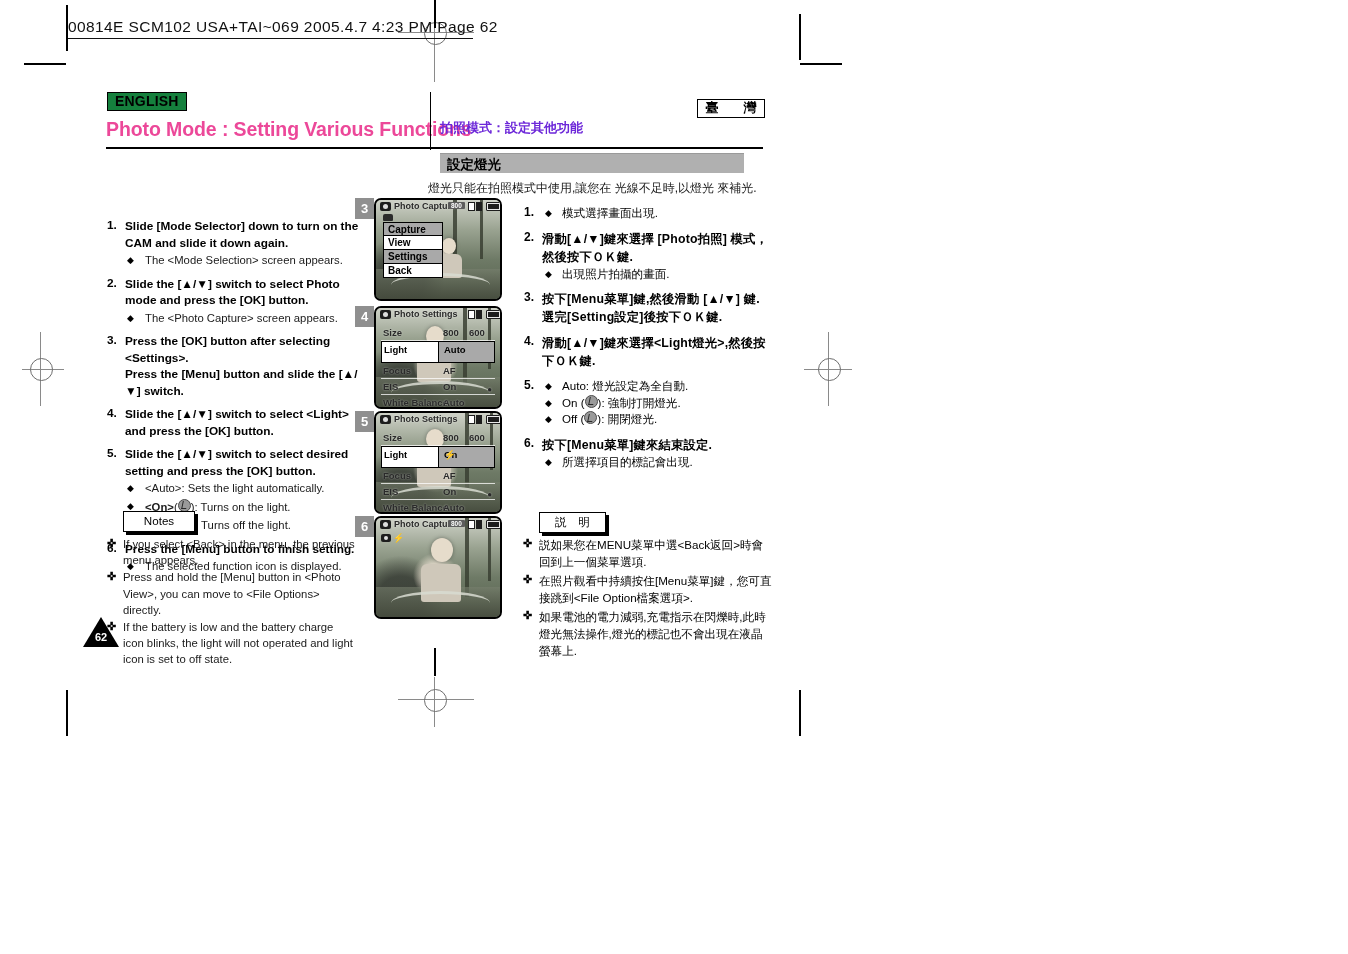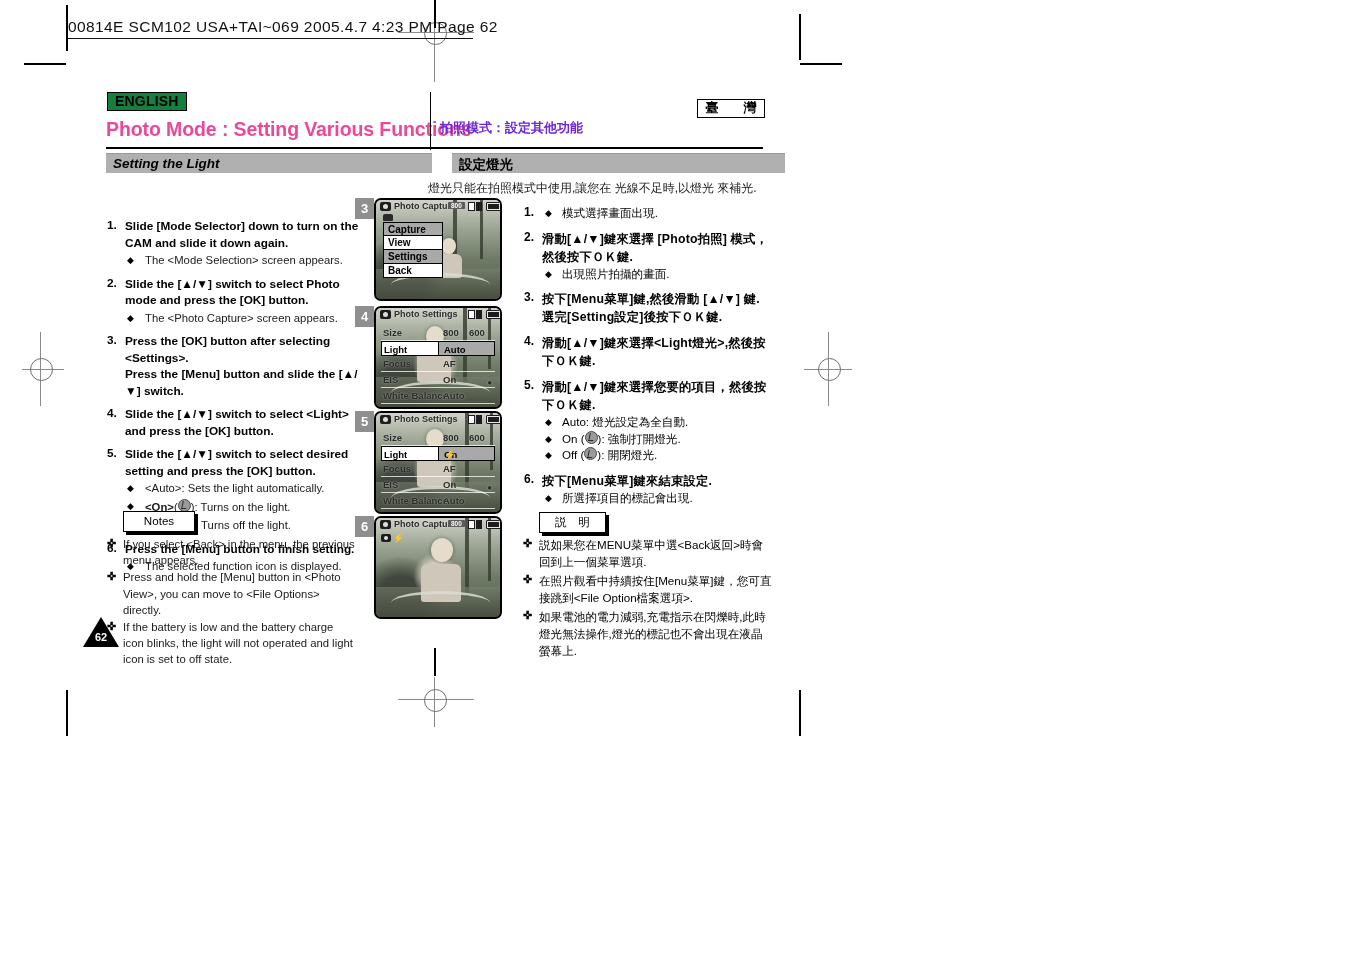--- a/index.html
+++ b/index.html
@@ -476,21 +476,21 @@
   .set-row .lbl { position: absolute; left: 2px; top: 0; }
   .set-row .val { position: absolute; left: 62px; top: 0; }
   .set-row .val2 { position: absolute; left: 88px; top: 0; }
   .set-row .ricon { position: absolute; right: 3px; top: 3px; font-size: 8px; }
   .set-row.hl {
     background: #ffffff;
     border: 1px solid #000;
     box-sizing: border-box;
     color: #000;
     text-shadow: none;
-    height: 15px;
+    height: 22px;
   }
   .set-row.hl .val-box {
     position: absolute;
     left: 56px; top: 0; right: 0; bottom: 0;
     background: #a9a9a9;
     border-left: 1px solid #000;
     color: #000;
   }
   .set-row.hl .val-box span { position: absolute; left: 5px; top: 0; }
   .set-row.hl .val-box .bolt { position: absolute; right: 5px; top: 0; }
@@ -559,24 +559,21 @@
 <div class="page">
 
   <div class="eng-tag">ENGLISH</div>
   <div class="tw-tag">臺　灣</div>
 
   <div class="title-en">Photo Mode : Setting Various Functions</div>
   <div class="title-cn">拍照模式：設定其他功能</div>
   <div class="col-divider"></div>
   <div class="title-rule"></div>
 
-  <div class="section-bar" style="left:106px; top:153px; width:326px;">
-    <span>Setting the Light</span>
-  </div>
-  <div class="section-bar cn" style="left:452px; top:153px; width:333px;">
+  <div class="section-bar cn" style="left:440px; top:153px; width:304px;">
     <span>設定燈光</span>
   </div>
 
 
   <div class="steps" style="left:107px; top:218px; width:252px;">
 
     <div class="step">
       <div class="step-num">1.</div>
       <div class="step-body">Slide [Mode Selector] down to turn on the CAM and slide it down again.</div>
       <div class="sub">
@@ -680,21 +677,20 @@
       <div class="cn-body">選完[Setting設定]後按下ＯＫ鍵.</div>
     </div>
 
     <div class="cn-step">
       <div class="cn-num">4.</div>
       <div class="cn-body">滑動[▲/▼]鍵來選擇&lt;Light燈光&gt;,然後按下ＯＫ鍵.</div>
     </div>
 
     <div class="cn-step">
       <div class="cn-num">5.</div>
-      <div class="cn-body">滑動[▲/▼]鍵來選擇您要的項目，然後按下ＯＫ鍵.</div>
       <div class="cn-sub">
         <span class="bullet">◆</span>
         <span class="sub-text">Auto: 燈光設定為全自動.</span>
       </div>
       <div class="cn-sub">
         <span class="bullet">◆</span>
         <span class="sub-text">On (<span class="icon-circ"></span>): 強制打開燈光.</span>
       </div>
       <div class="cn-sub">
         <span class="bullet">◆</span>

